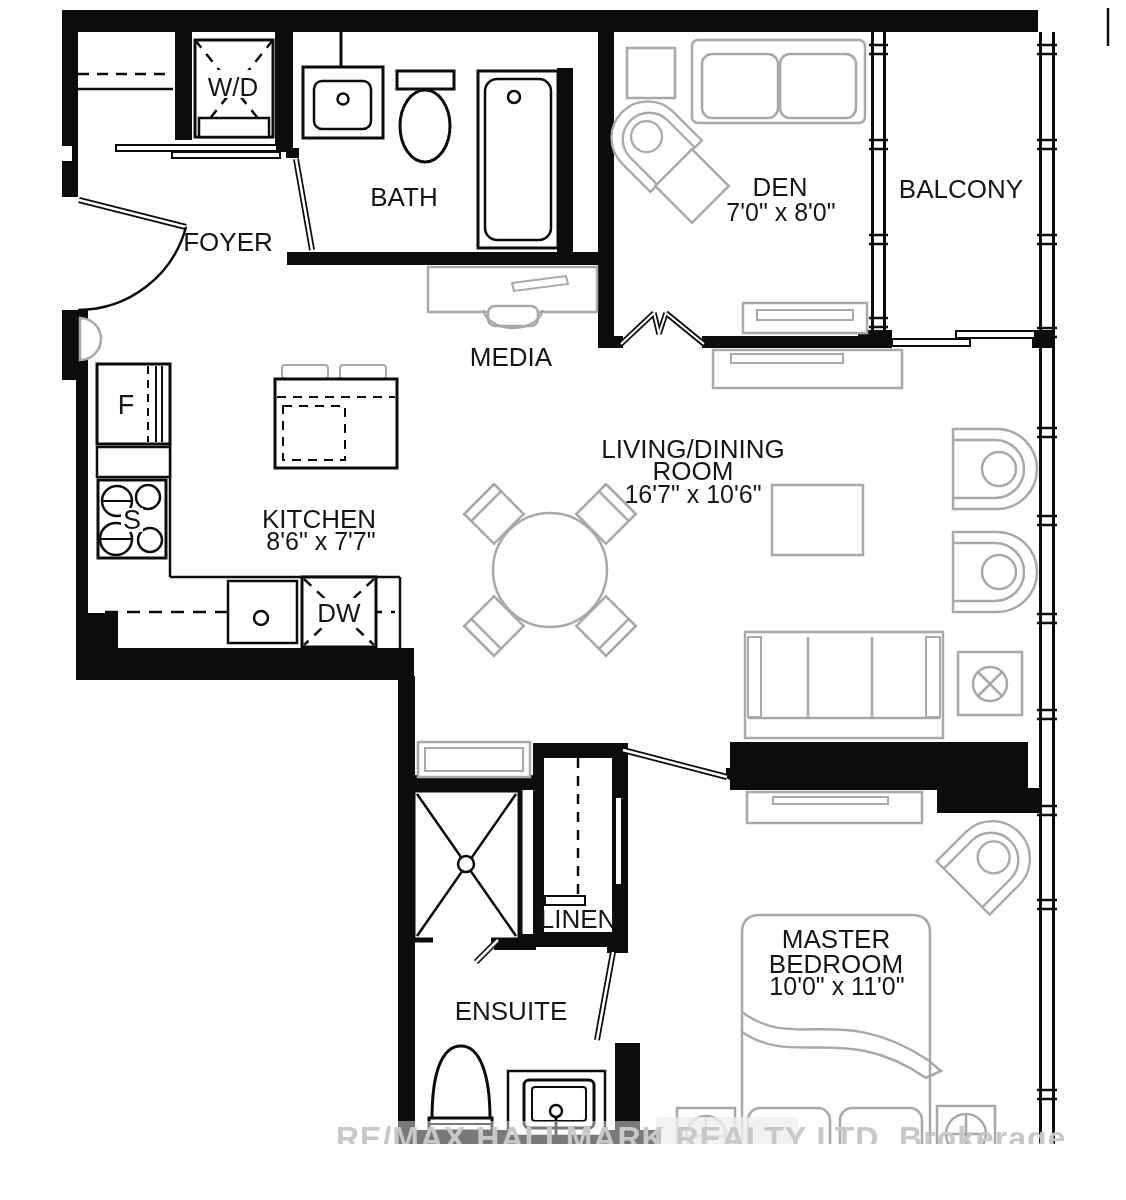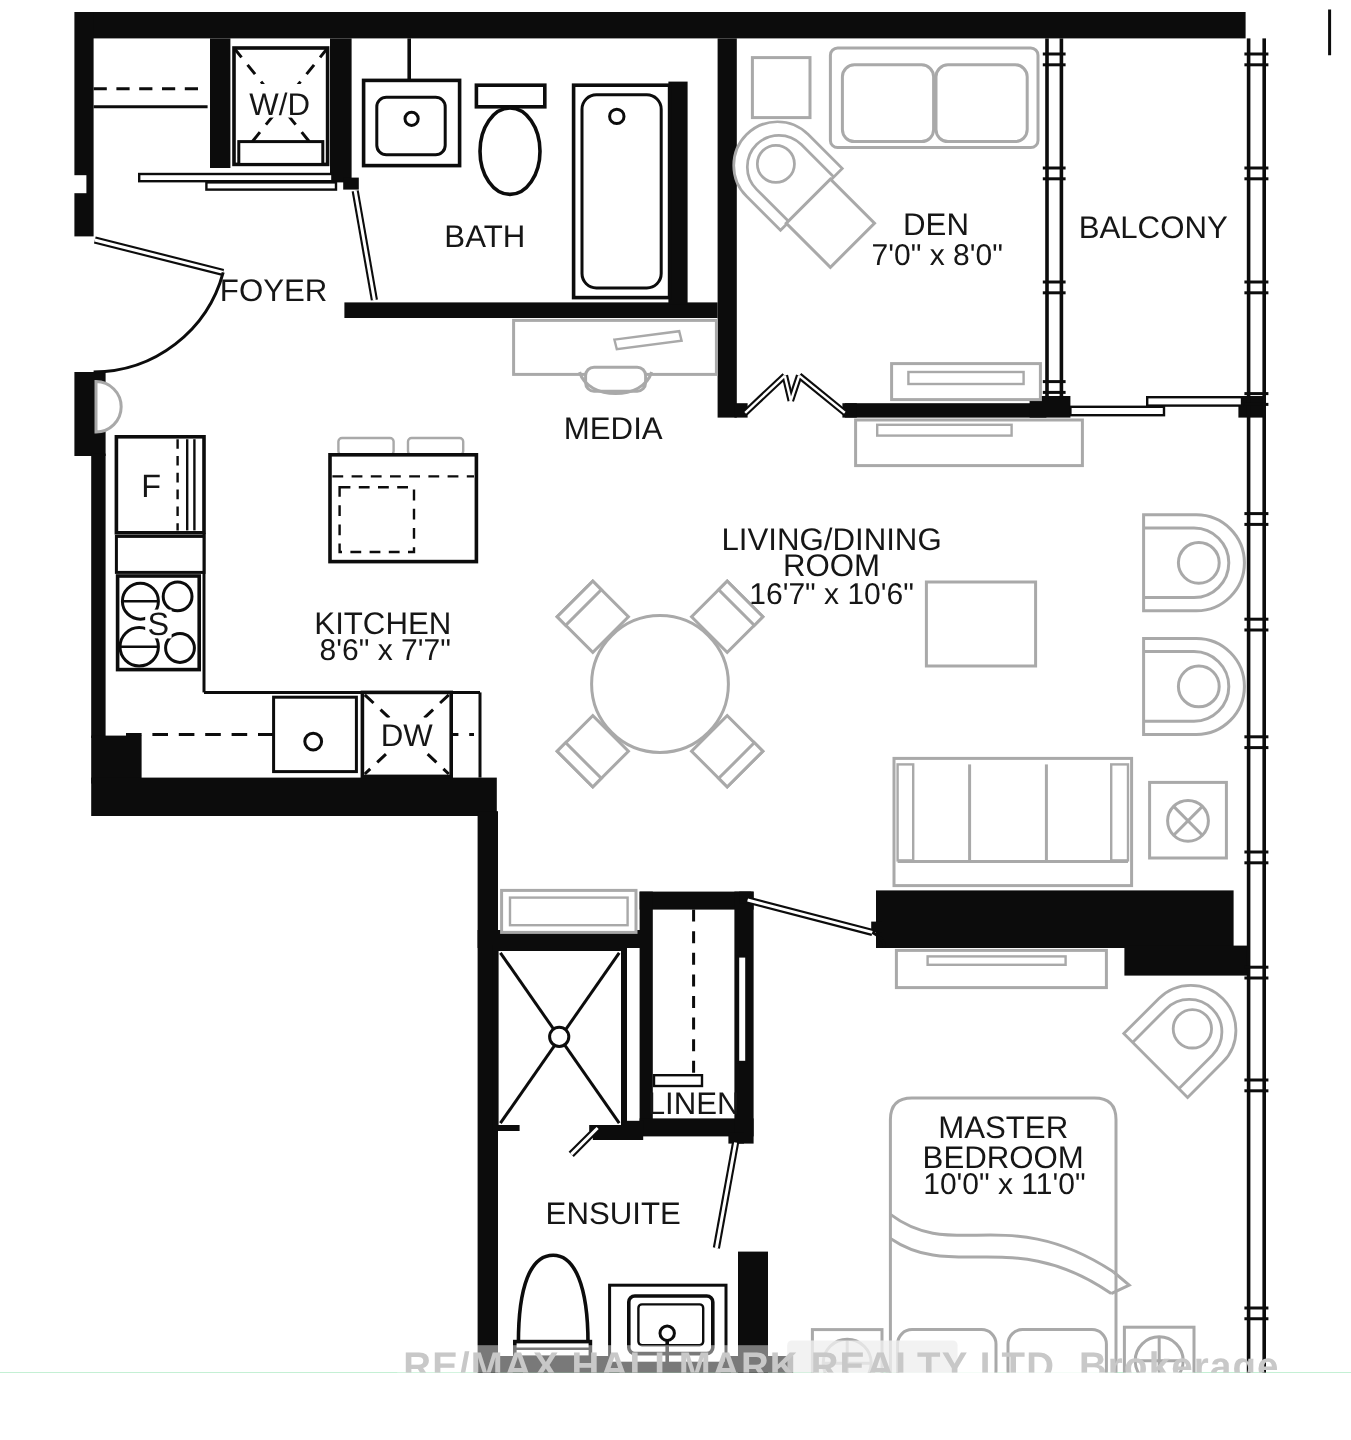--- a/index.html
+++ b/index.html
@@ -1,16 +1,16 @@
 <!DOCTYPE html>
 <html><head>
 <meta charset="utf-8">
 <style>
   html,body{margin:0;padding:0;background:#fff;}
-  .stage{position:relative;width:1126px;height:1144px;background:#22c55e;overflow:hidden;
+  .stage{position:relative;width:1126px;height:1144px;background:#86efac;overflow:hidden;
          font-family:"Liberation Sans", sans-serif;}
   svg{display:block;}
   .wall{fill:#0c0c0c;stroke:none;}
   .blk{fill:#ffffff;stroke:#0c0c0c;}
   .blkl{fill:none;stroke:#0c0c0c;}
   .gry{fill:#ffffff;stroke:#a9a9a9;}
   .gryl{fill:none;stroke:#a9a9a9;}
   .lbl{fill:#161616;font-family:"Liberation Sans", sans-serif;font-size:26px;}
   .lblsm{fill:#161616;font-family:"Liberation Sans", sans-serif;font-size:25px;}
   .appl{fill:#161616;font-family:"Liberation Sans", sans-serif;font-size:27px;}

